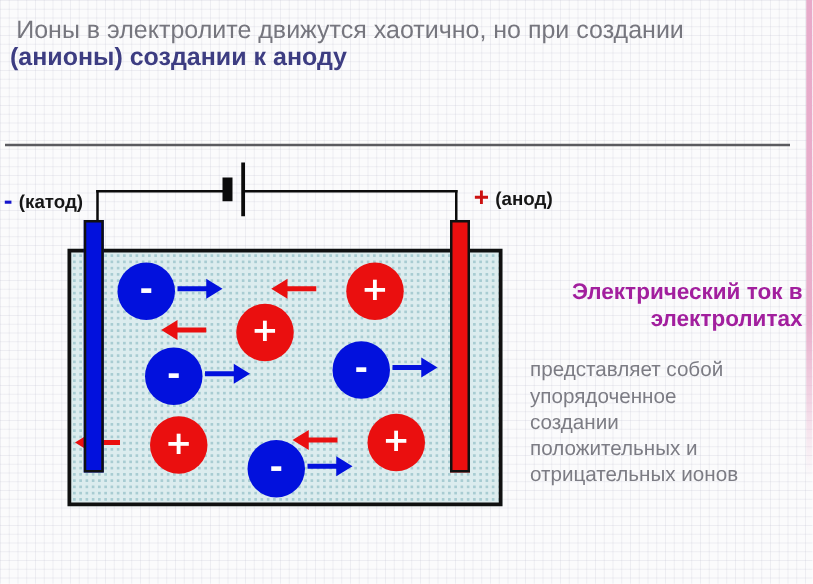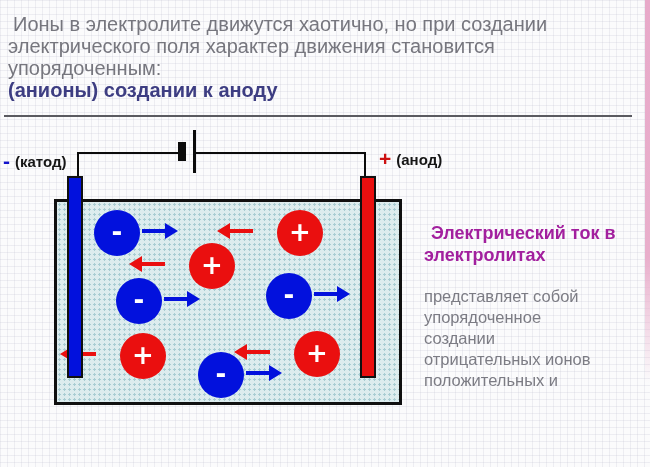--- a/index.html
+++ b/index.html
@@ -69,32 +69,31 @@
     border-left:13px solid currentColor;
   }
   .arrow.left { left:-48px; }
   .arrow.left::after {
     content:""; position:absolute; left:-12px; top:-6px; width:0; height:0;
     border-top:8px solid transparent; border-bottom:8px solid transparent;
     border-right:13px solid currentColor;
   }
   
   .right-panel { position:absolute; left:424px; top:222px; width:218px; }
-  .rp-heading { font-size:18px; font-weight:bold; color:#a21f9e; line-height:22px; }
+  .rp-heading { font-size:18px; font-weight:bold; color:#a21f9e; line-height:22px;text-align:right; }
   .rp-heading .hl1 { padding-left:7px; }
   .rp-body { font-size:16.5px; color:#7c7c84; line-height:21px; margin-top:20px; }
 </style>
 </head>
 <body>
 
 <div class="slide">
 
   <div class="intro">
     <div class="ln1"><span class="t-gray">Ионы в электролите движутся хаотично, но при создании</span></div>
-    <div><span class="t-gray">электрического поля характер движения становится упорядоченным:</span></div>
     <div><span class="t-navy">(анионы) создании к аноду</span></div>
   </div>
 
   <div class="separator"></div>
 
   <div class="wire wire-left-h"></div>
   <div class="wire wire-right-h"></div>
   <div class="wire wire-left-v"></div>
   <div class="wire wire-right-v"></div>
   <div class="bat-neg"></div>
@@ -151,19 +150,19 @@
 
   <div class="right-panel">
     <div class="rp-heading">
       <div class="hl1">Электрический ток в</div>
       <div>электролитах</div>
     </div>
     <div class="rp-body">
       <div>представляет собой</div>
       <div>упорядоченное</div>
       <div>создании</div>
+      <div>положительных и</div>
       <div>отрицательных ионов</div>
-      <div>положительных и</div>
     </div>
   </div>
 
   <div class="pink-edge"></div>
 </div>
 
 </body></html>

